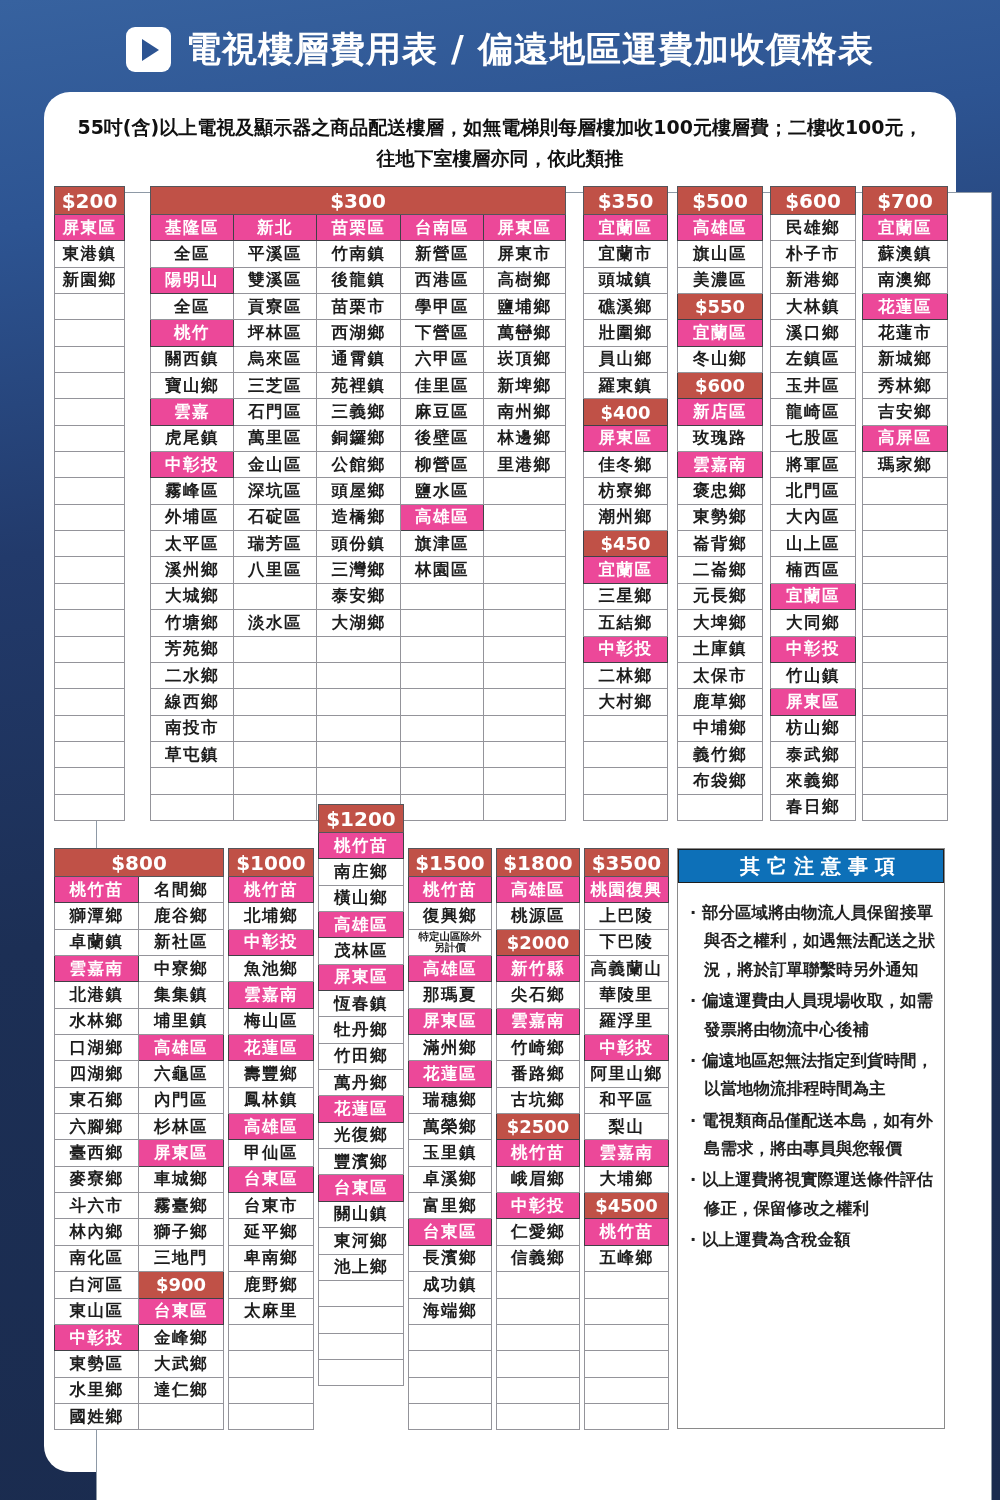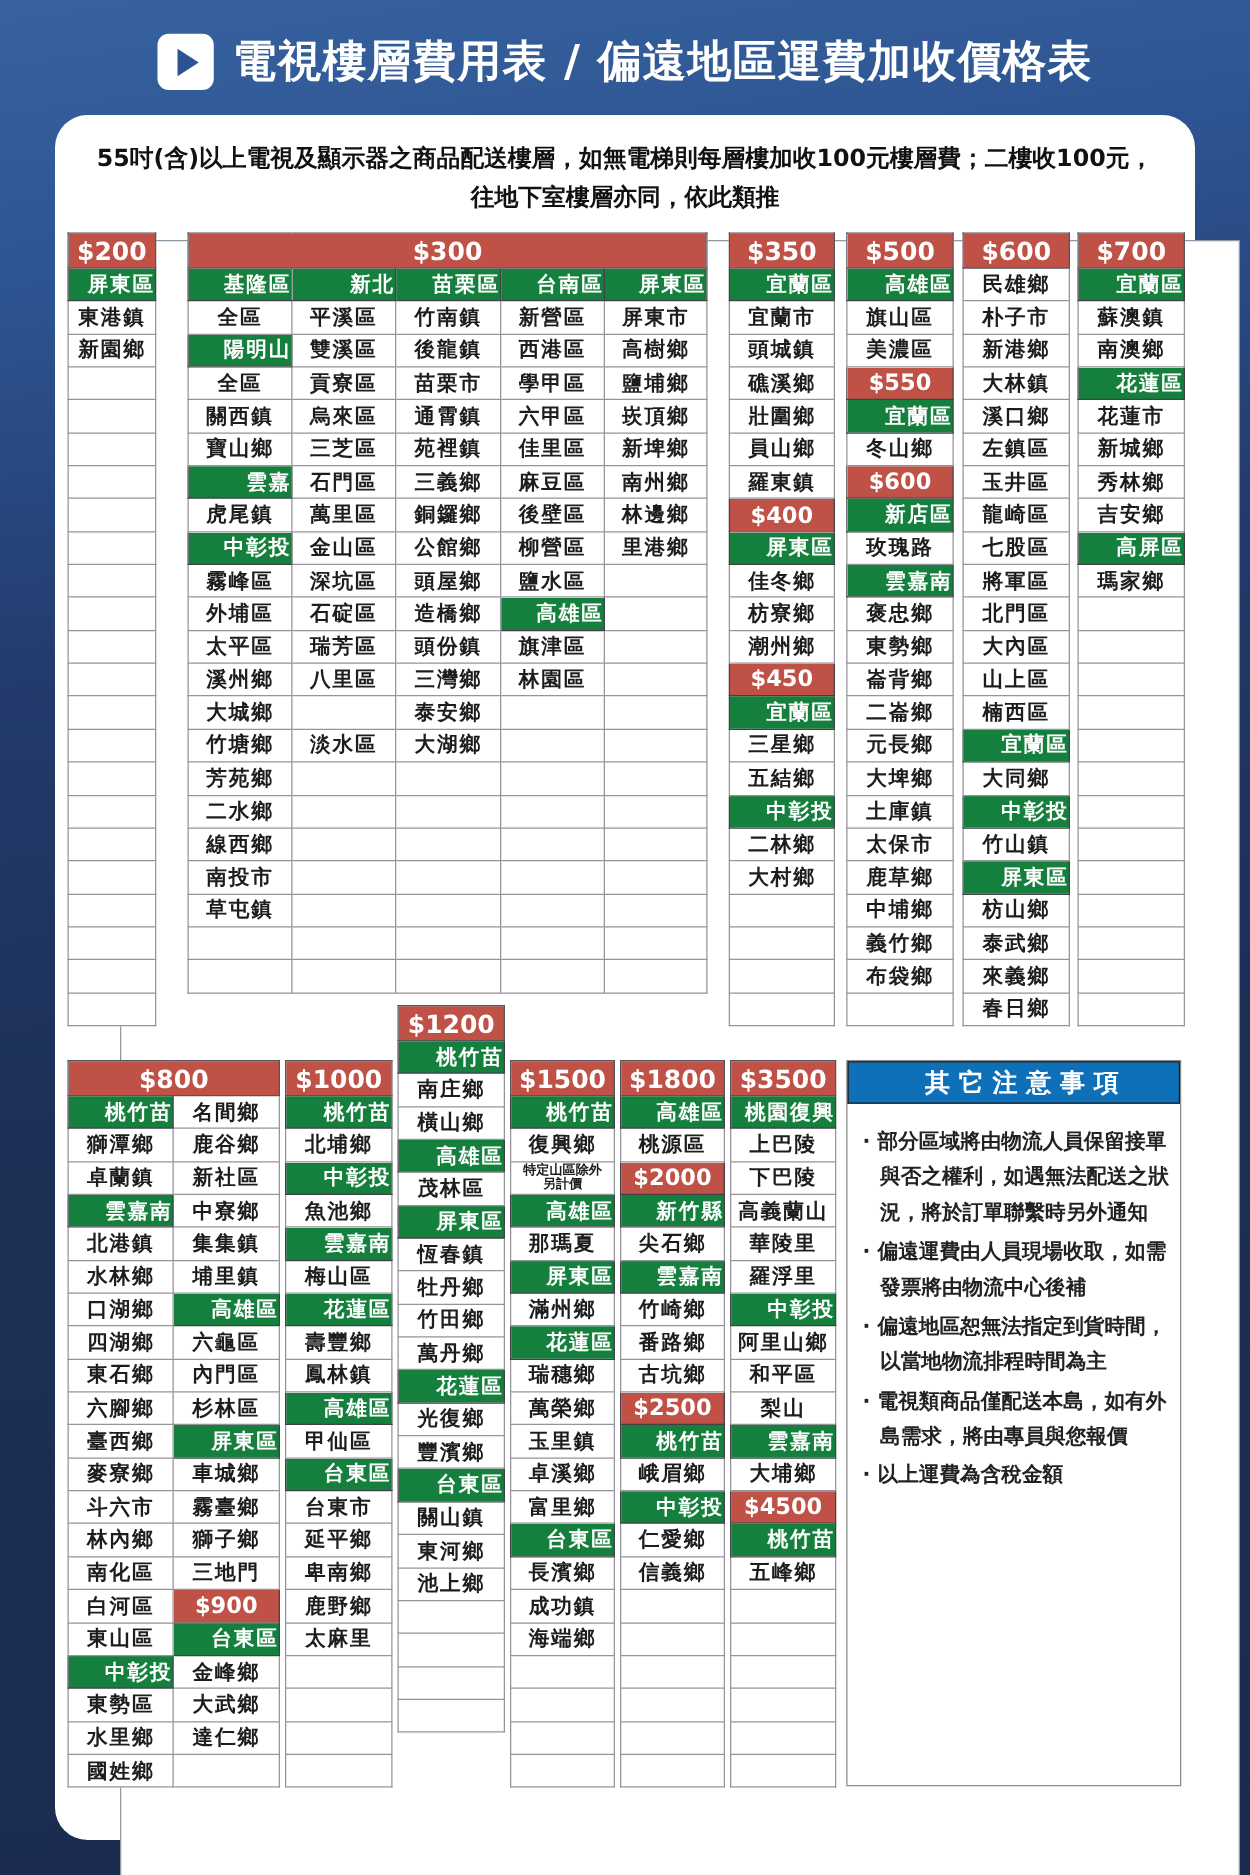--- a/index.html
+++ b/index.html
@@ -39,21 +39,21 @@
     text-align:center; font-weight:bold; font-size:19px; color:#111111; line-height:1.65;
   }
 
   table.grp { position:absolute; border-collapse:collapse; table-layout:fixed; background:#ffffff; }
   .grp th, .grp td {
     border:1px solid #94949a; text-align:center; vertical-align:middle;
     font-weight:bold; overflow:hidden; white-space:nowrap; padding:0;
   }
   .grp th.price { height:28px; background:#c05147; color:#ffffff; font-size:20px; letter-spacing:0; border-color:#55555a; }
   .grp td { height:26.35px; font-size:16.5px; letter-spacing:1.5px; color:#1d1d1d; }
-  .grp td.blue { background:#15803d; color:#ffffff; border-color:#404046;text-align:right; }
+  .grp td.blue { background:#ec4899; color:#ffffff; border-color:#404046; }
   .grp td.red  { background:#c05147; color:#ffffff; border-color:#404046; font-size:18px; letter-spacing:0; }
   .grp td.small { font-size:10.5px; line-height:1.08; letter-spacing:0; white-space:normal; }
 
   .notes {
     position:absolute; left:677px; top:848px; width:268px; height:581px;
     border:1px solid #8a8a8a; background:#ffffff;
   }
   .notes-header {
     height:34px; background:#0d70b8; border:1px solid #1e1e1e; color:#ffffff;
     font-weight:bold; font-size:20px; letter-spacing:7px; padding-left:20px;
@@ -199,20 +199,27 @@
           <td class="plain">高樹鄉</td>
         </tr>
         <tr>
           <td class="plain">全區</td>
           <td class="plain">貢寮區</td>
           <td class="plain">苗栗市</td>
           <td class="plain">學甲區</td>
           <td class="plain">鹽埔鄉</td>
         </tr>
         <tr>
+          <td class="blue">桃竹</td>
+          <td class="plain">坪林區</td>
+          <td class="plain">西湖鄉</td>
+          <td class="plain">下營區</td>
+          <td class="plain">萬巒鄉</td>
+        </tr>
+        <tr>
           <td class="plain">關西鎮</td>
           <td class="plain">烏來區</td>
           <td class="plain">通霄鎮</td>
           <td class="plain">六甲區</td>
           <td class="plain">崁頂鄉</td>
         </tr>
         <tr>
           <td class="plain">寶山鄉</td>
           <td class="plain">三芝區</td>
           <td class="plain">苑裡鎮</td>
@@ -1111,15 +1118,16 @@
     </table>
   </div>
 
 <div class="notes">
   <div class="notes-header">其它注意事項</div>
   <div class="notes-body" id="notes-body">
       <div class="note-item">· 部分區域將由物流人員保留接單與否之權利，如遇無法配送之狀況，將於訂單聯繫時另外通知</div>
       <div class="note-item">· 偏遠運費由人員現場收取，如需發票將由物流中心後補</div>
       <div class="note-item">· 偏遠地區恕無法指定到貨時間，以當地物流排程時間為主</div>
       <div class="note-item">· 電視類商品僅配送本島，如有外島需求，將由專員與您報價</div>
+      <div class="note-item">· 以上運費將視實際運送條件評估修正，保留修改之權利</div>
       <div class="note-item">· 以上運費為含稅金額</div>
     </div>
 </div>
 
 </body></html>

